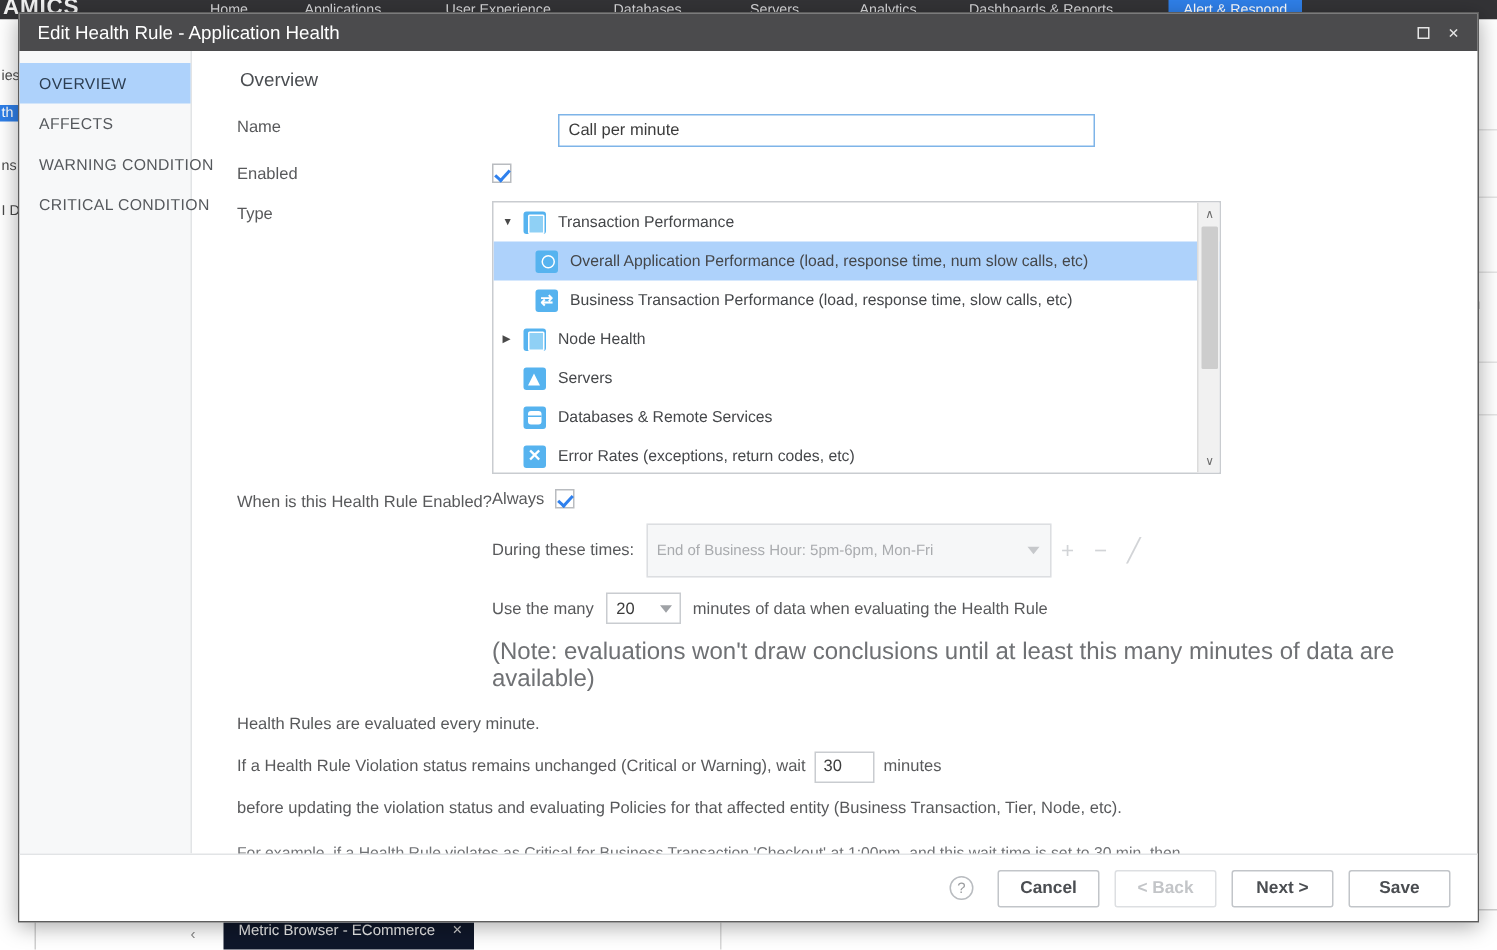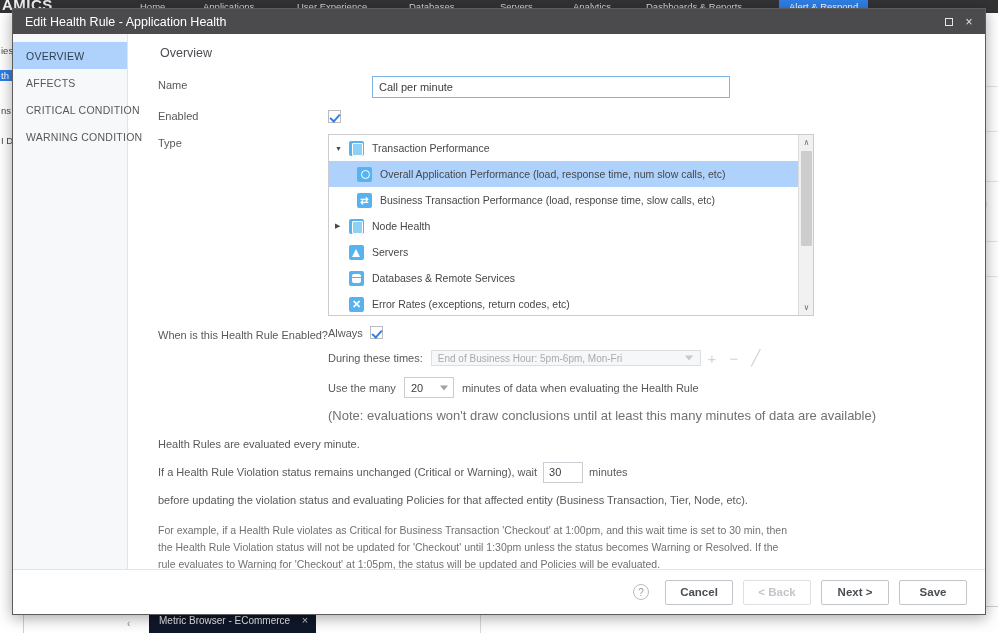--- a/index.html
+++ b/index.html
@@ -222,21 +222,21 @@
     position: absolute; left: 2px; top: 16px;
     width: 11px; height: 95px; background: #cdcdcd; border-radius: 1px;
     cursor: pointer;
   }
 
   
   .sub-line { display: flex; align-items: center; margin-bottom: 10px; }
   .sub-txt { font-size: 11px; color: #58595b; white-space: nowrap; }
 
   #times-select {
-    width: 270px; height: 16px; margin-left: 8px;
+    width: 270px; height: 36px; margin-left: 8px;
     border: 1px solid #dcdee1; background: #f6f7f8;
     font-size: 10px; color: #a9abae;
     display: flex; align-items: center; padding: 0 6px;
     position: relative; cursor: default;
   }
   #times-select .caret {
     position: absolute; right: 7px; top: 50%; transform: translateY(-50%);
     width:0;height:0;border-left:4px solid transparent;
     border-right:4px solid transparent;border-top:5px solid #c6c8cb;
   }
@@ -250,21 +250,21 @@
     border: 1px solid #c9ccd0; background: #ffffff;
     font-size: 11px; color: #3c3c3c;
     display: flex; align-items: center; padding: 0 6px;
     position: relative; cursor: pointer; text-align: center;
   }
   #minutes-select .caret {
     position: absolute; right: 5px; top: 50%; transform: translateY(-50%);
     width:0;height:0;border-left:4px solid transparent;
     border-right:4px solid transparent;border-top:5px solid #9fa2a6;
   }
-  .note { font-size: 13px; color: #6f7174; margin-top: 2px; }
+  .note { font-size: 16px; color: #6f7174; margin-top: 2px; }
 
   #wait-input {
     width: 40px; height: 21px; margin: 0 6px;
     border: 1px solid #c9ccd0; background: #fff;
     font-size: 11px; color: #3c3c3c; padding: 0 5px;
     font-family: "Liberation Sans", sans-serif; outline: none;
   }
   .wrap-line {
     font-size: 11px; color: #58595b; margin-bottom: 10px; line-height: 1.35;
   }
@@ -351,24 +351,24 @@
   <div id="modal-body">
 
     <div id="modal-sidebar">
         <div class="side-item active">
           <span>OVERVIEW</span>
         </div>
         <div class="side-item">
           <span>AFFECTS</span>
         </div>
         <div class="side-item">
+          <span>WARNING CONDITION</span>
+        </div>
+        <div class="side-item">
           <span>CRITICAL CONDITION</span>
-        </div>
-        <div class="side-item">
-          <span>WARNING CONDITION</span>
         </div>
       </div>
 
     <div id="modal-main">
 
       <div id="overview-heading">Overview</div>
 
       <div class="frow">
         <div class="flabel">Name</div>
         <div class="fctl">

